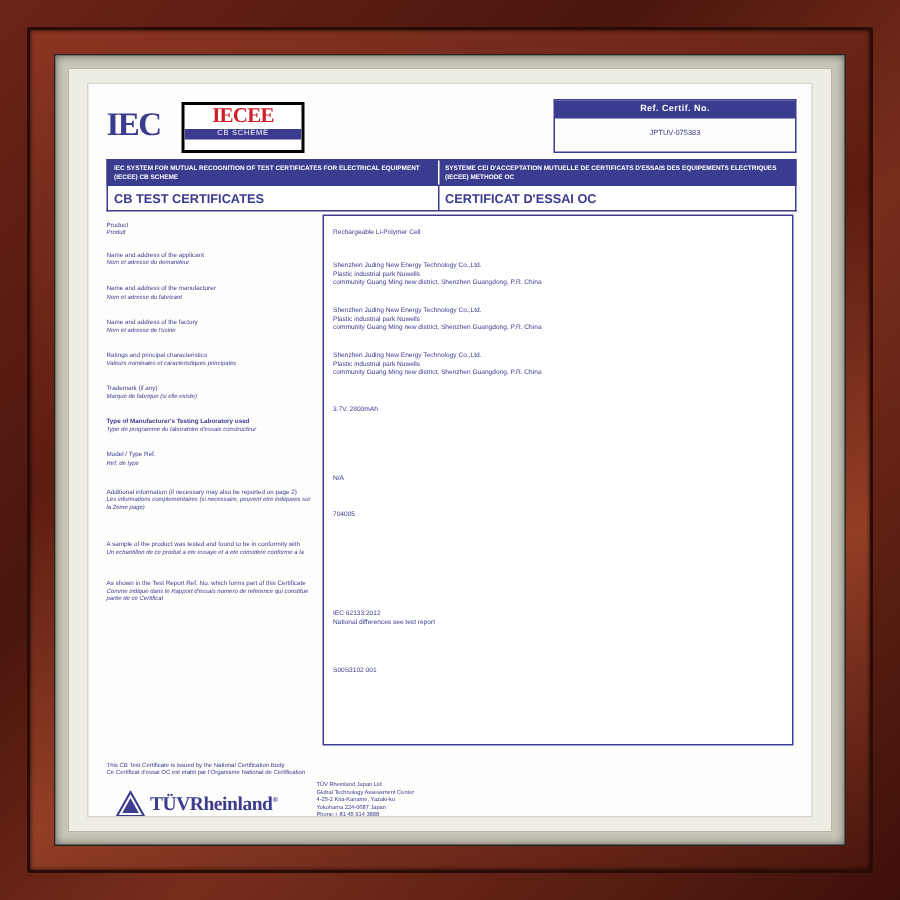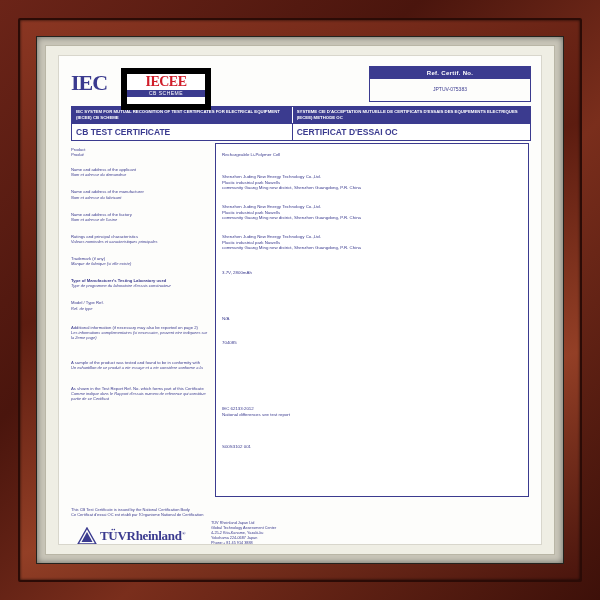--- a/index.html
+++ b/index.html
@@ -57,21 +57,21 @@
   .topbar { position: relative; height: 38px; }
   .iec-logo {
     position: absolute; left: 0; top: 4px;
     font-family: "Liberation Serif", serif;
     font-size: 22px; font-weight: bold;
     color: #3b3b8f; letter-spacing: -1px;
   }
   .iecee-box {
     position: absolute; left: 50px; top: 2px;
     width: 78px; height: 30px;
-    border: 6px solid #000000;
+    border: 2px solid #000000;
     background: #ffffff;
     overflow: hidden;
   }
   .iecee-top {
     font-family: "Liberation Serif", serif;
     font-weight: bold; font-size: 14px; color: #d01e2a;
     text-align: center; line-height: 15px;
     letter-spacing: -0.5px;
   }
   .iecee-bot {
@@ -177,21 +177,21 @@
           <div class="certno-val">JPTUV-075383</div>
         </div>
       </div>
 
       <div class="bluebar">
         <div class="left">IEC SYSTEM FOR MUTUAL RECOGNITION OF TEST CERTIFICATES FOR ELECTRICAL EQUIPMENT (IECEE) CB SCHEME</div>
         <div class="right">SYSTEME CEI D'ACCEPTATION MUTUELLE DE CERTIFICATS D'ESSAIS DES EQUIPEMENTS ELECTRIQUES (IECEE) METHODE OC</div>
       </div>
 
       <div class="titlerow">
-        <div class="left">CB TEST CERTIFICATE</div>
+        <div class="left">CB TEST CERTIFICATES</div>
         <div class="right">CERTIFICAT D'ESSAI OC</div>
       </div>
 
       <div class="body">
 
         <div class="labels">
           <div class="label-item" style="margin-top:2px;">
             <div class="label-en">Product</div>
             <div class="label-fr">Produit</div>
           </div>

